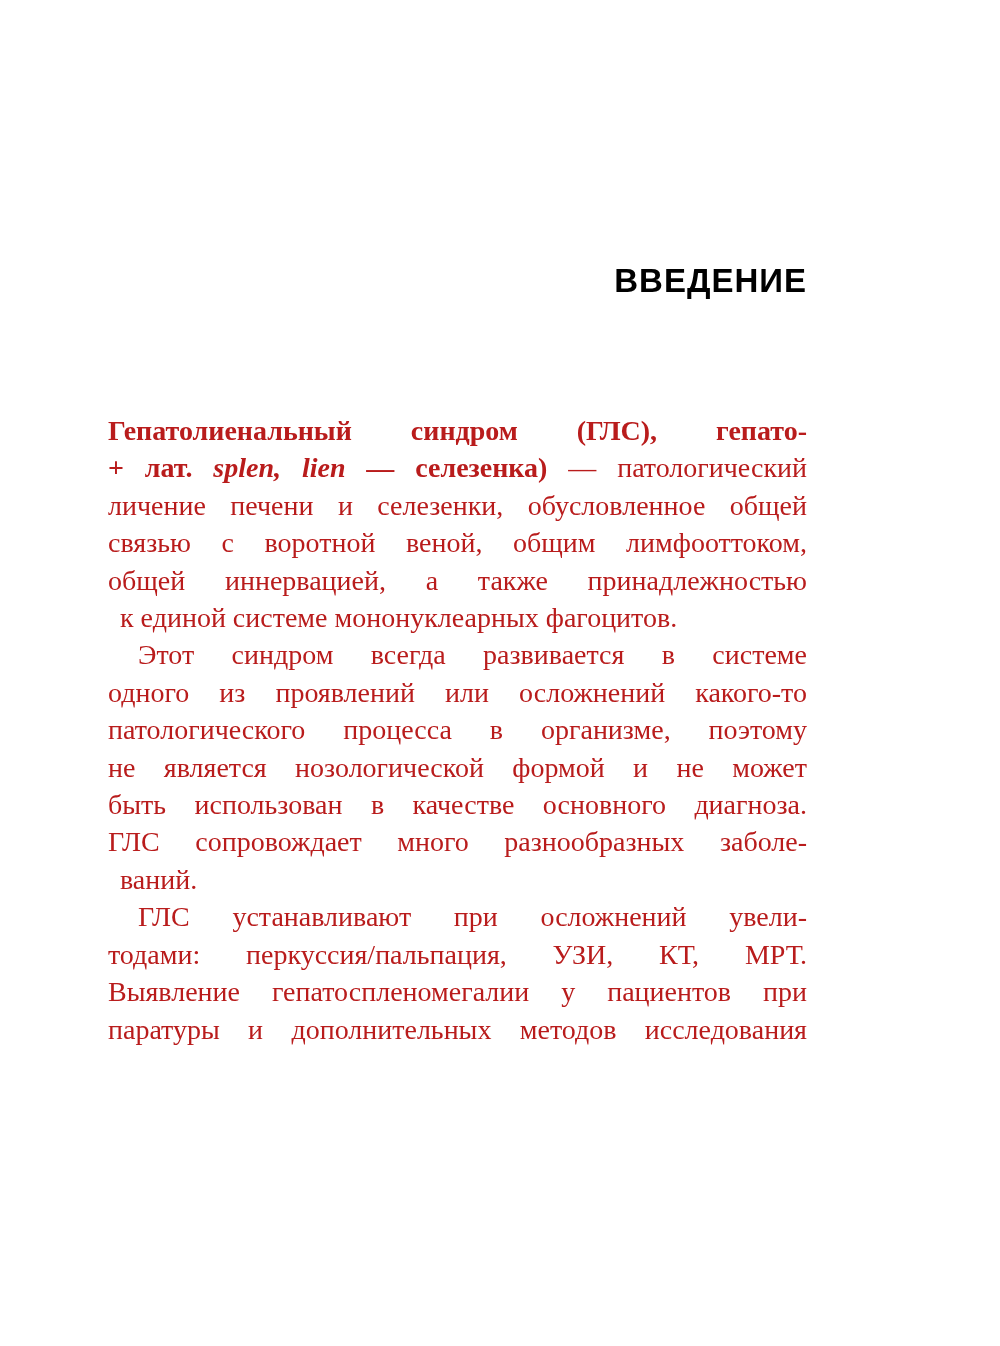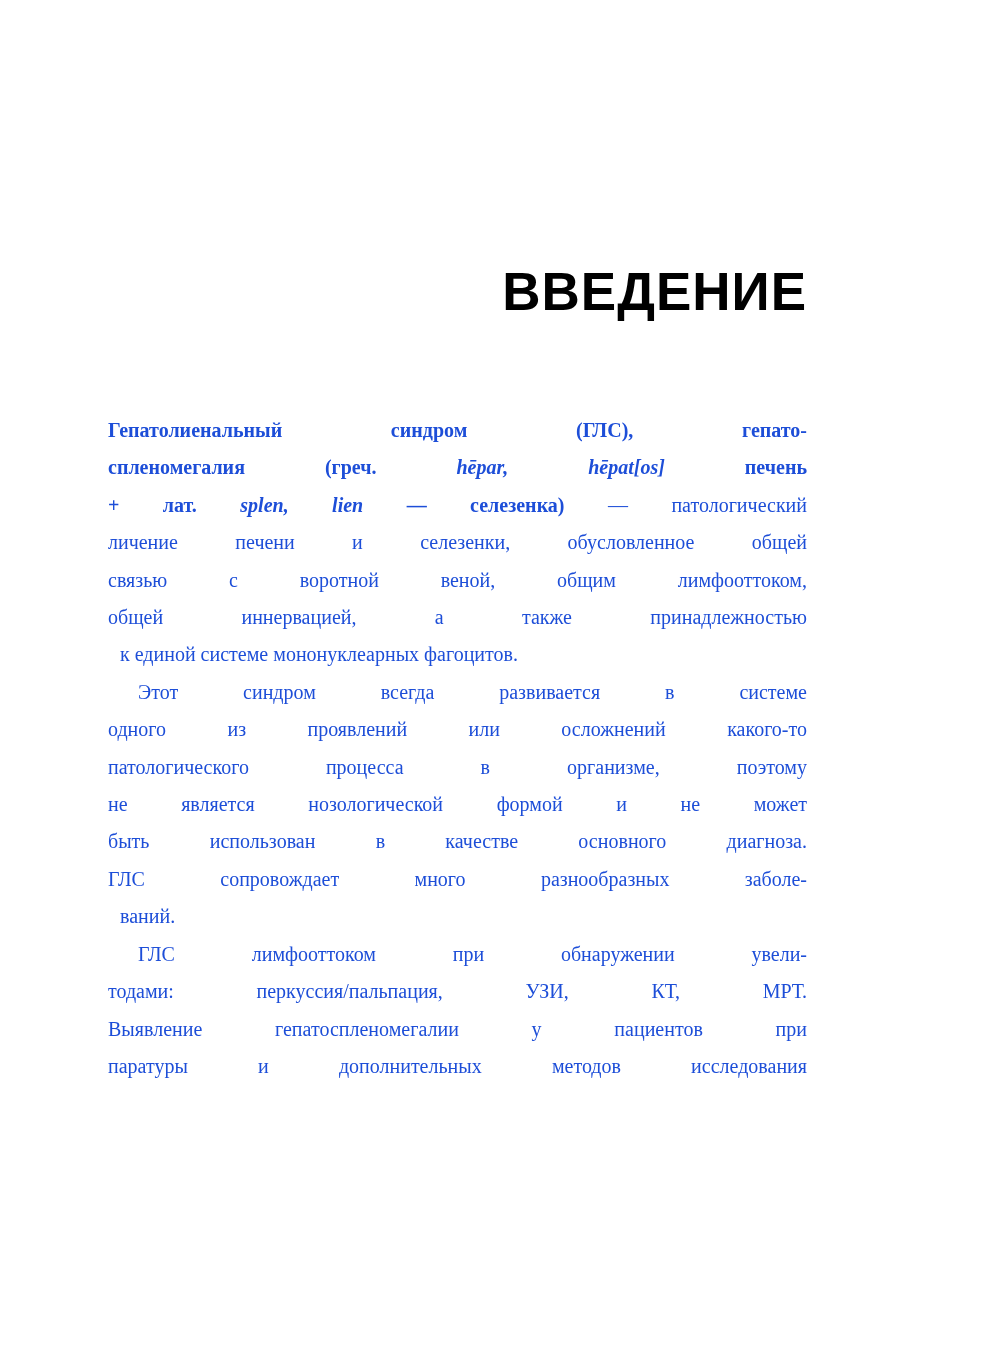--- a/index.html
+++ b/index.html
@@ -17,33 +17,33 @@
     overflow: hidden;
   }
   .chapter-title {
     position: absolute;
     top: 263px;
     left: 108px;
     width: 699px;
     text-align: right;
     font-family: "Liberation Sans", "DejaVu Sans", sans-serif;
     font-weight: 700;
-    font-size: 53px;
+    font-size: 33px;
     line-height: 1.1;
     letter-spacing: 1px;
     color: #000000;
   }
   .text-block {
     position: absolute;
     top: 412px;
     left: 108px;
     width: 699px;
     font-family: "Liberation Serif", "DejaVu Serif", serif;
-    font-size: 20px;
-    color: #1d4ed8;
+    font-size: 28px;
+    color: #b91c1c;
   }
   .text-line {
     line-height: 37.4px;
     text-align: justify;
     text-align-last: justify;
     -moz-text-align-last: justify;
     white-space: normal;
   }
   .text-line.last-line {
     text-align-last: left;
@@ -58,36 +58,35 @@
   .seg-bold-italic { font-weight: 700; font-style: italic; }
 </style>
 </head>
 <body>
 
 <div class="book-page">
   <div class="chapter-title">ВВЕДЕНИЕ</div>
   <div class="text-block">
       <div>
         <div class="text-line"><span class="seg-bold">Гепатолиенальный синдром (ГЛС), гепато-</span></div>
-        <div class="text-line"><span class="seg-bold">спленомегалия (греч. </span><span class="seg-bold-italic">hēpar, hēpat[os]</span><span class="seg-bold"> печень</span></div>
         <div class="text-line"><span class="seg-bold">+ лат. </span><span class="seg-bold-italic">splen, lien</span><span class="seg-bold"> — селезенка)</span><span class="seg-regular"> — патологический</span></div>
         <div class="text-line"><span class="seg-regular">личение печени и селезенки, обусловленное общей</span></div>
         <div class="text-line"><span class="seg-regular">связью с воротной веной, общим лимфооттоком,</span></div>
         <div class="text-line"><span class="seg-regular">общей иннервацией, а также принадлежностью</span></div>
         <div class="text-line last-line"><span class="seg-regular">к единой системе мононуклеарных фагоцитов.</span></div>
       </div>
       <div>
         <div class="text-line indented"><span class="seg-regular">Этот синдром всегда развивается в системе</span></div>
         <div class="text-line"><span class="seg-regular">одного из проявлений или осложнений какого-то</span></div>
         <div class="text-line"><span class="seg-regular">патологического процесса в организме, поэтому</span></div>
         <div class="text-line"><span class="seg-regular">не является нозологической формой и не может</span></div>
         <div class="text-line"><span class="seg-regular">быть использован в качестве основного диагноза.</span></div>
         <div class="text-line"><span class="seg-regular">ГЛС сопровождает много разнообразных заболе-</span></div>
         <div class="text-line last-line"><span class="seg-regular">ваний.</span></div>
       </div>
       <div>
-        <div class="text-line indented"><span class="seg-regular">ГЛС лимфооттоком при обнаружении увели-</span></div>
+        <div class="text-line indented"><span class="seg-regular">ГЛС устанавливают при осложнений увели-</span></div>
         <div class="text-line"><span class="seg-regular">тодами: перкуссия/пальпация, УЗИ, КТ, МРТ.</span></div>
         <div class="text-line"><span class="seg-regular">Выявление гепатоспленомегалии у пациентов при</span></div>
         <div class="text-line"><span class="seg-regular">паратуры и дополнительных методов исследования</span></div>
       </div>
     </div>
 </div>
 
 </body></html>

